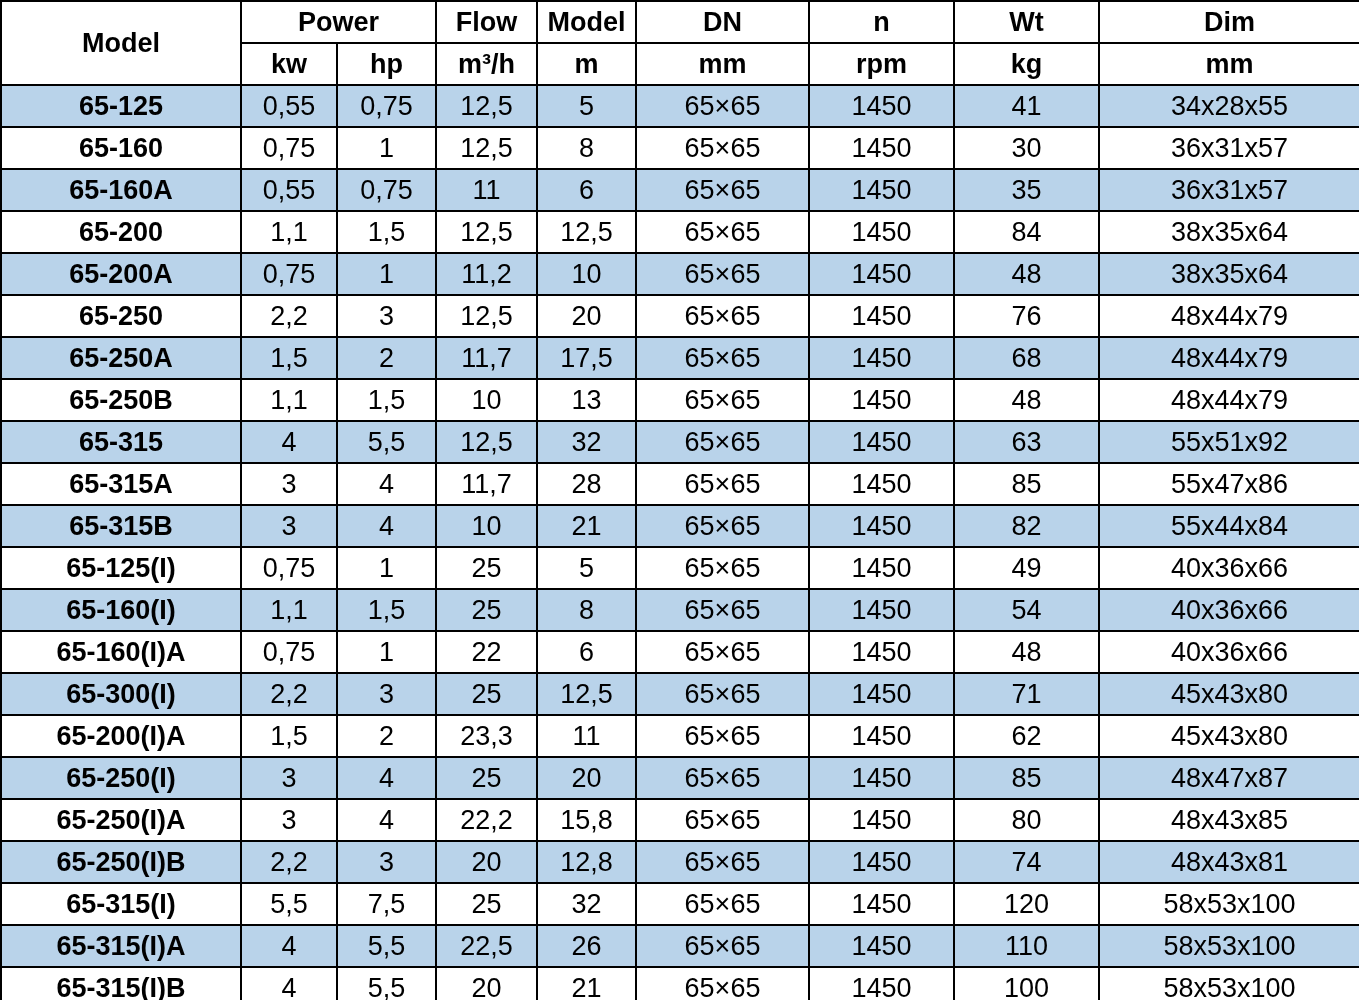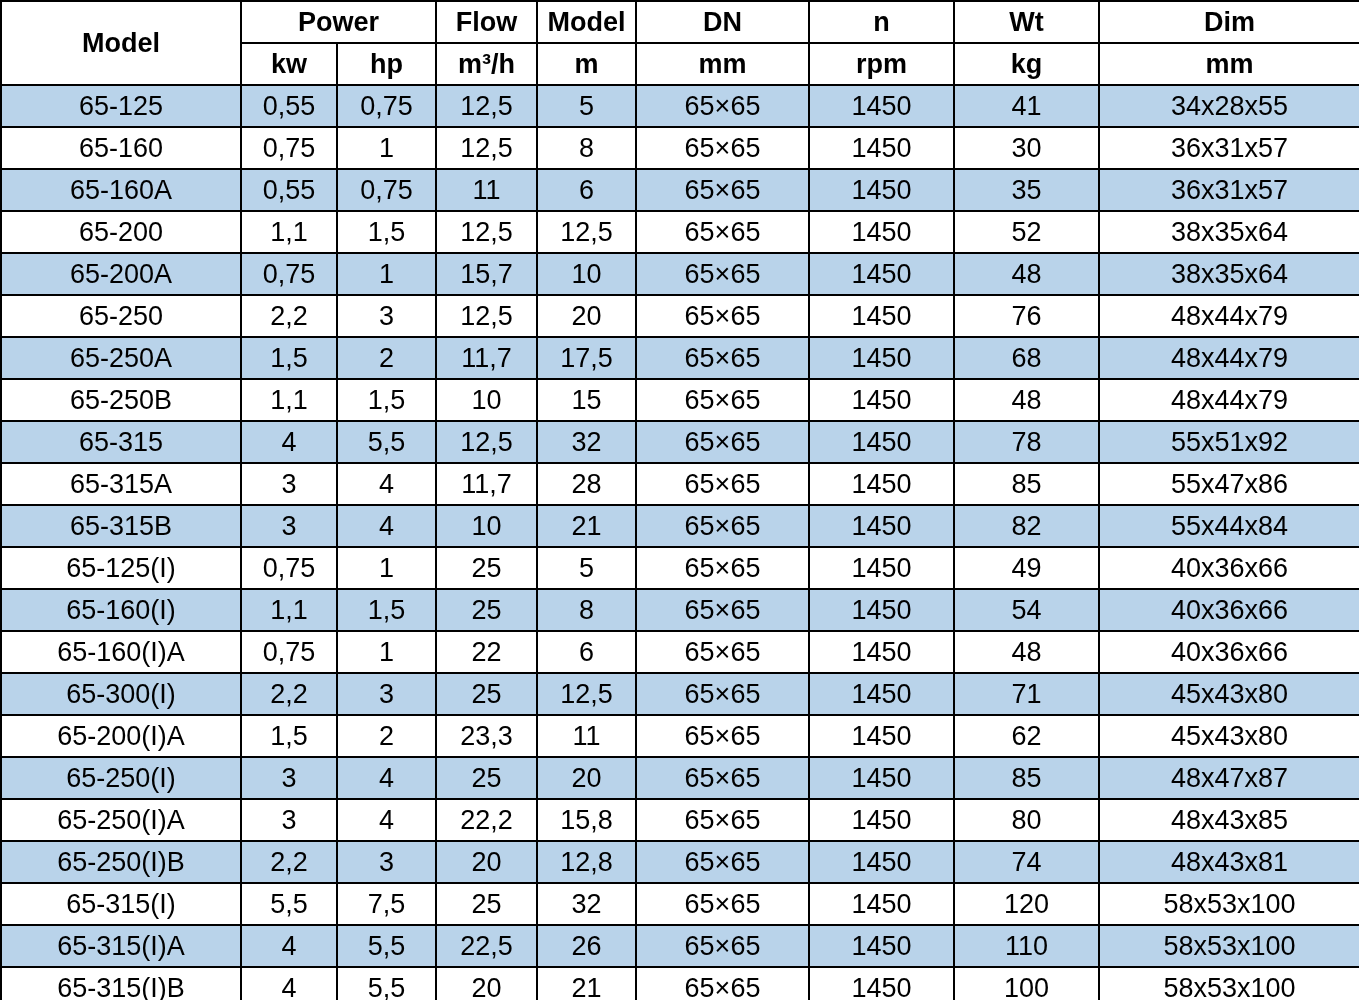--- a/index.html
+++ b/index.html
@@ -38,21 +38,21 @@
   table.spec th {
     font-weight: bold;
     background: #ffffff;
   }
   th.model-head {
     font-size: 28px;
   }
   td.model-cell {
     text-align: left;
     padding-left: 10px;
-    font-weight: normal;
+    font-weight: bold;
   }
   tr.alt td {
     background: #b9d3ea;
   }
   tr.plain td {
     background: #ffffff;
   }
   
   col.c-model { width: 240px; }
   col.c-kw    { width: 96px; }
@@ -140,28 +140,28 @@
           <td>36x31x57</td>
         </tr>
         <tr class="plain">
           <td class="model-cell">65-200</td>
           <td>1,1</td>
           <td>1,5</td>
           <td>12,5</td>
           <td>12,5</td>
           <td>65×65</td>
           <td>1450</td>
-          <td>52</td>
+          <td>84</td>
           <td>38x35x64</td>
         </tr>
         <tr class="alt">
           <td class="model-cell">65-200A</td>
           <td>0,75</td>
           <td>1</td>
-          <td>15,7</td>
+          <td>11,2</td>
           <td>10</td>
           <td>65×65</td>
           <td>1450</td>
           <td>48</td>
           <td>38x35x64</td>
         </tr>
         <tr class="plain">
           <td class="model-cell">65-250</td>
           <td>2,2</td>
           <td>3</td>
@@ -181,35 +181,35 @@
           <td>65×65</td>
           <td>1450</td>
           <td>68</td>
           <td>48x44x79</td>
         </tr>
         <tr class="plain">
           <td class="model-cell">65-250B</td>
           <td>1,1</td>
           <td>1,5</td>
           <td>10</td>
-          <td>15</td>
+          <td>13</td>
           <td>65×65</td>
           <td>1450</td>
           <td>48</td>
           <td>48x44x79</td>
         </tr>
         <tr class="alt">
           <td class="model-cell">65-315</td>
           <td>4</td>
           <td>5,5</td>
           <td>12,5</td>
           <td>32</td>
           <td>65×65</td>
           <td>1450</td>
-          <td>78</td>
+          <td>63</td>
           <td>55x51x92</td>
         </tr>
         <tr class="plain">
           <td class="model-cell">65-315A</td>
           <td>3</td>
           <td>4</td>
           <td>11,7</td>
           <td>28</td>
           <td>65×65</td>
           <td>1450</td>

